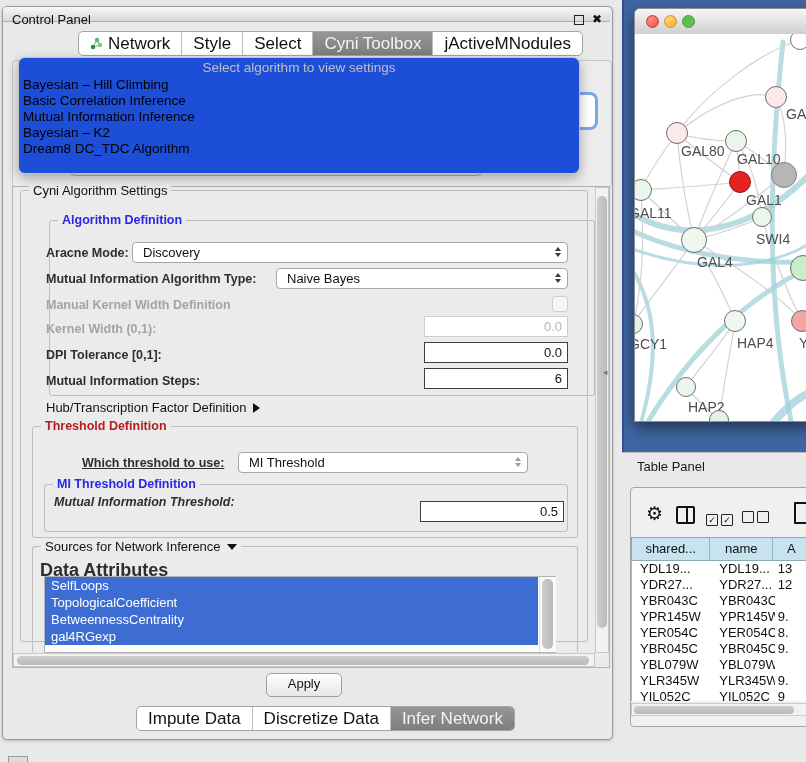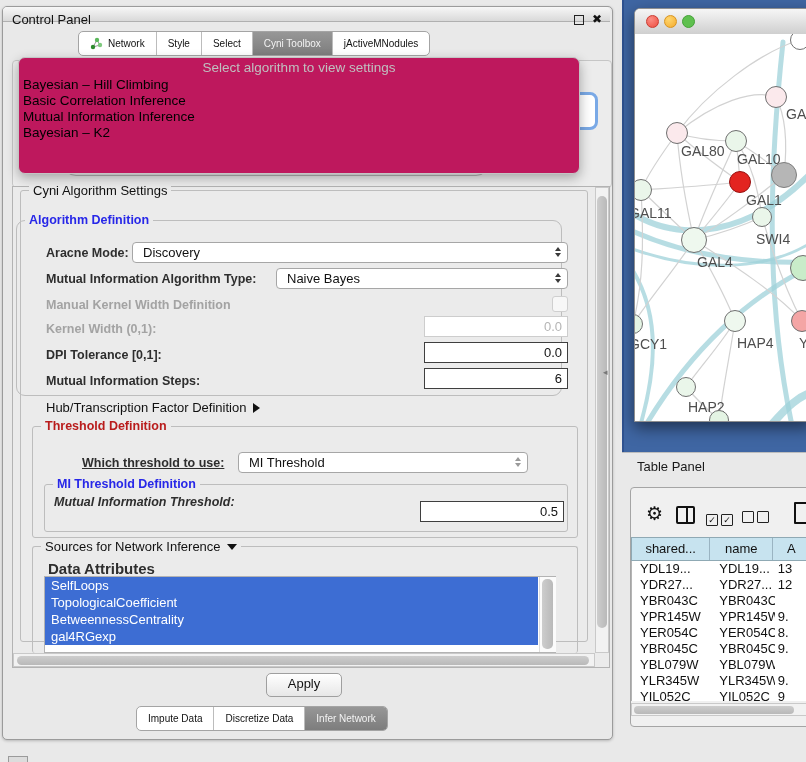--- a/index.html
+++ b/index.html
@@ -12,34 +12,34 @@
   .cp-win{left:2px;top:6px;width:609px;height:732px;background:#e9e9e9;
           border:1px solid #9b9b9b;border-radius:5px;box-shadow:0 1px 3px rgba(0,0,0,.22);}
   .cp-title{left:3px;top:7px;width:607px;height:15px;border-radius:4px 4px 0 0;
             background:linear-gradient(#f7f7f7,#d9d9d9);border-bottom:1px solid #b0b0b0;
             font-size:13px;color:#111;line-height:25px;padding-left:9px;box-sizing:border-box;}
   .float-ic{position:absolute;right:26px;top:8px;width:8px;height:8px;border:1.5px solid #222;background:transparent;}
   .close-ic{position:absolute;right:8px;top:0;font-size:12px;font-weight:bold;color:#111;line-height:25px;}
 
   
   .seg{display:flex;background:#fff;border:1px solid #a4a4a4;border-radius:5px;overflow:hidden;height:23px;}
-  .seg .seg-item{padding:0 11px;line-height:23px;font-size:10px;color:#111;border-right:1px solid #bcbcbc;
+  .seg .seg-item{padding:0 11px;line-height:23px;font-size:17px;color:#111;border-right:1px solid #bcbcbc;
                  display:flex;align-items:center;gap:5px;white-space:nowrap;}
   .seg .seg-item:last-child{border-right:none;}
   .seg .seg-item.sel{background:linear-gradient(#979797,#7d7d7d);color:#f3f3f3;}
   .net-ic{display:inline-flex;width:13px;height:13px;}
 
   
   .ghost-panel{left:12px;top:60px;width:598px;height:126px;border:1px solid #c6c6c6;border-radius:4px;background:#ececec;}
   .focus-ring{left:544px;top:92px;width:48px;height:32px;background:#fff;border:3px solid #7aa9e6;border-radius:8px;}
   .ghost-combo{left:62px;top:148px;width:428px;height:28px;background:#ececec;border:1px solid #b3b3b3;border-radius:14px;
                font-size:13px;color:#c2c2c2;line-height:28px;padding-left:16px;box-sizing:border-box;overflow:hidden;}
 
   
-  .dropdown{left:18px;top:57px;width:560px;height:115px;background:#be185d;border:1px solid #c4c4c4;border-radius:7px;
+  .dropdown{left:18px;top:57px;width:560px;height:115px;background:#1d4ed8;border:1px solid #c4c4c4;border-radius:7px;
             box-shadow:0 4px 12px rgba(0,0,0,.30);z-index:40;overflow:hidden;}
   .dd-prompt{height:17px;text-align:center;color:#c0c0c0;font-size:13.5px;padding-top:2px;}
   .dd-item{font-size:13.5px;line-height:16px;padding-left:4px;color:#000;white-space:nowrap;}
   .dd-item.bold{font-weight:bold;}
 
   
   .scrollbox{left:12px;top:186px;width:598px;height:482px;background:#ebebeb;border:1px solid #b3b3b3;box-sizing:border-box;}
   .fs{border:1px solid #bdbdbd;border-radius:3px;}
   .fs-title{position:absolute;top:-8px;left:8px;background:#ebebeb;padding:0 4px;font-size:12.5px;white-space:nowrap;}
   .fs-title.black{font-weight:normal;font-size:13px;color:#111;}
@@ -152,21 +152,21 @@
   </div>
 
   <div class="abs track" style="left:13px;top:653px;width:582px;height:14px;">
     <div class="thumb-h" style="position:absolute;left:3px;top:2px;width:572px;height:9px;"></div>
   </div>
 
   <div class="abs fs" style="left:20px;top:190px;width:566px;height:450px;">
     <span class="fs-title black">Cyni Algorithm Settings</span>
   </div>
 
-  <div class="abs fs" style="left:16px;top:220px;width:544px;height:174px;border-radius:9px;">
+  <div class="abs fs" style="left:49px;top:220px;width:544px;height:174px;">
     <span class="fs-title blue">Algorithm Definition</span>
   </div>
   <div class="abs lbl" style="left:46px;top:246px;">Aracne Mode:</div>
   <div class="abs combo" style="left:132px;top:242px;width:436px;">
     <span class="cv">Discovery</span>
     <span class="stepper">
         <span class="tri-up"></span>
         <span class="tri-dn"></span>
       </span>
   </div>
@@ -206,21 +206,21 @@
     <span class="fs-title blue">MI Threshold Definition</span>
   </div>
   <div class="abs lbl" style="left:54px;top:495px;font-style:italic;">Mutual Information Threshold:</div>
   <div class="abs tf dark" style="left:420px;top:501px;width:144px;">0.5</div>
 
   <div class="abs fs" style="left:32px;top:546px;width:544px;height:106px;border-bottom:none;">
     <span class="fs-title black">
       <span>Sources for Network Inference</span><span class="arrow-down"></span>
     </span>
   </div>
-  <div class="abs lbl" style="left:48px;top:560px;font-size:15px;">Data Attributes</div>
+  <div class="abs lbl" style="left:40px;top:560px;font-size:18px;">Data Attributes</div>
   <div class="abs attr-list" id="attrList" style="left:44px;top:576px;width:512px;height:77px;">
       <div class="attr-item">SelfLoops</div>
       <div class="attr-item">TopologicalCoefficient</div>
       <div class="attr-item">BetweennessCentrality</div>
       <div class="attr-item">gal4RGexp</div>
     </div>
   <div class="abs list-track" style="left:539px;top:577px;width:16px;height:75px;">
     <div class="thumb-v" style="position:absolute;left:2px;top:2px;width:11px;height:70px;"></div>
   </div>
 
@@ -240,20 +240,21 @@
 
   <div class="abs splitter" style="left:603px;top:367px;">◂</div>
 
   <div class="abs dropdown">
     <div class="dd-prompt">Select algorithm to view settings</div>
     <div id="ddItems">
         <div class="dd-item">Bayesian – Hill Climbing</div>
         <div class="dd-item">Basic Correlation Inference</div>
         <div class="dd-item">Mutual Information Inference</div>
         <div class="dd-item">Bayesian – K2</div>
+        <div class="dd-item">Dream8 DC_TDC Algorithm</div>
       </div>
   </div>
 
   <div class="abs desktop"></div>
   <div class="abs net-win"></div>
   <div class="abs net-title">
     <span class="light" style="left:11px;background:radial-gradient(circle at 35% 30%,#fb8d84,#ee4d40);border:1px solid #ca3a30;"></span>
     <span class="light" style="left:29px;background:radial-gradient(circle at 35% 30%,#ffd66e,#f4ab2e);border:1px solid #d8941f;"></span>
     <span class="light" style="left:47px;background:radial-gradient(circle at 35% 30%,#9be08a,#54bd45;);border:1px solid #45a238;background-color:#5fc04f;"></span>
   </div>

